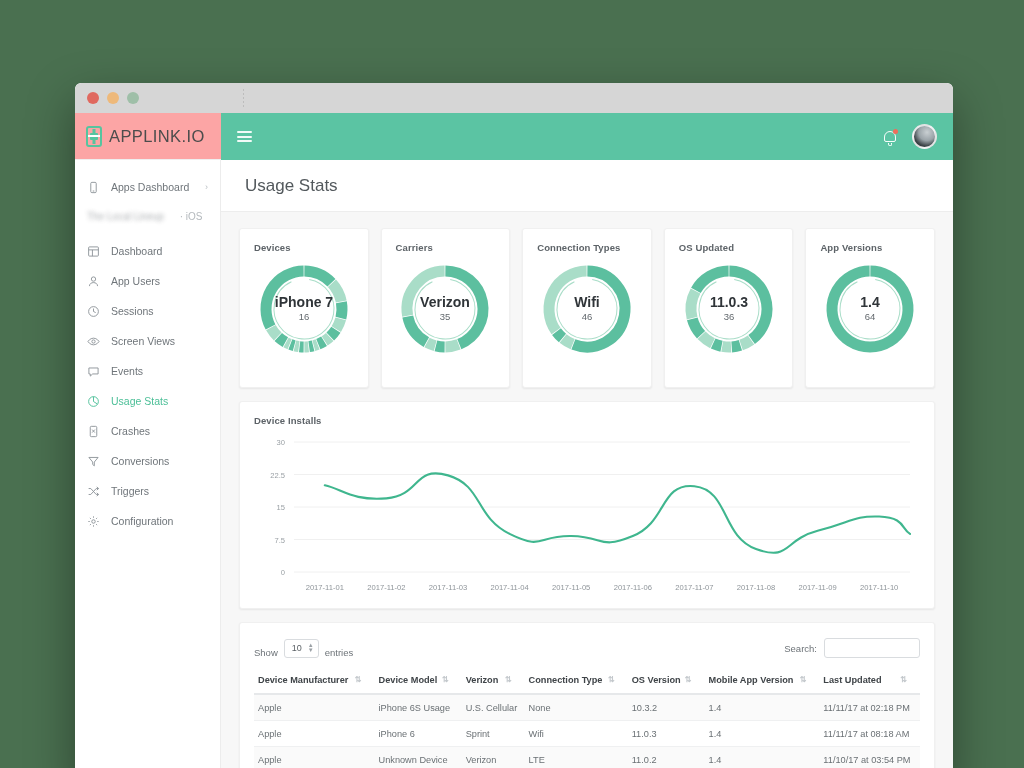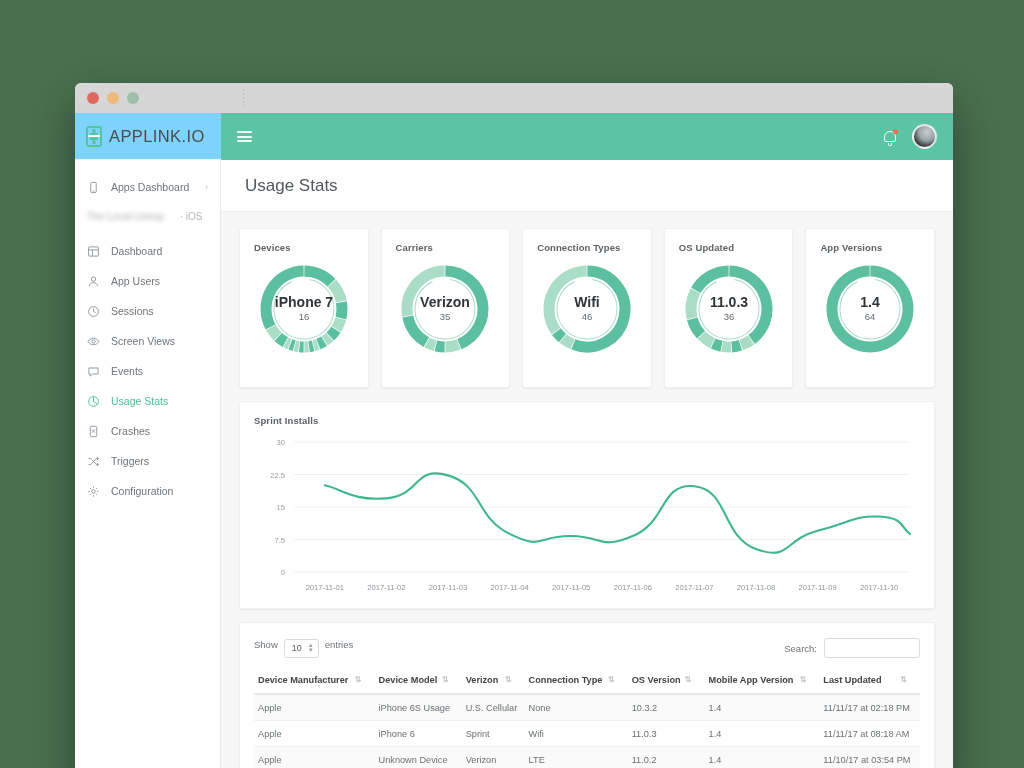--- a/index.html
+++ b/index.html
@@ -31,21 +31,21 @@
   .dot.amber { background: #eeb97a; }
   .dot.grn { background: #9fbfa8; }
   .tb-sep { position: absolute; left: 168px; top: 6px; width: 1px; height: 18px;
             background: repeating-linear-gradient(#bdbdbd 0 2px, transparent 2px 4px); }
 
   .chrome-body { position: relative; height: 670px; background: #fff; }
 
   
   .logobar {
     position: absolute; left: 0; top: 0; width: 146px; height: 47px;
-    background: #7dd3fc; display: flex; align-items: center; gap: 7px; padding-left: 11px;
+    background: #fca5a5; display: flex; align-items: center; gap: 7px; padding-left: 11px;
     border-bottom: 1px solid #efefef;
   }
   .logo-mark { width: 16px; height: 21px; position: relative; flex: none; }
   .logo-mark .frame {
     position: absolute; inset: 0; border: 2px solid #57c49f; border-radius: 3px;
   }
   .logo-mark .bar {
     position: absolute; left: 50%; top: 3px; transform: translateX(-50%);
     width: 3px; height: 15px; background: #57c49f;
   }
@@ -135,21 +135,21 @@
 
   
   .line-card { margin-top: 13px; height: 208px; padding: 13px 0 0 0; }
   .line-wrap { padding: 6px 10px 0 6px; }
   .tick { font-size: 7.6px; fill: #9aa0a5; }
   .xtick { font-size: 7.6px; fill: #8f959a; }
 
   
   .table-card { margin-top: 13px; padding: 12px 14px 0 14px; min-height: 150px; }
   .table-tools { display: flex; align-items: center; height: 26px; }
-  .show-entries { font-size: 9.5px; color: #6d7378; display: flex; align-items: flex-start; gap: 6px; }
+  .show-entries { font-size: 9.5px; color: #6d7378; display: flex; align-items: flex-end; gap: 6px; }
   .mini-select {
     border: 1px solid #d9dcdf; border-radius: 3px; height: 19px; padding: 0 4px 0 7px;
     display: flex; align-items: center; gap: 6px; font-size: 9px; color: #5b6166; background: #fff;
   }
   .spin { display: flex; flex-direction: column; line-height: 5px; color: #9aa0a5; font-size: 6px; }
   .search-box { margin-left: auto; display: flex; align-items: center; gap: 7px; }
   .search-box label { font-size: 9.5px; color: #6d7378; }
   .search-box input {
     width: 96px; height: 20px; border: 1px solid #d9dcdf; border-radius: 3px;
     font-size: 9px; padding: 0 5px; color: #55595d; outline: none; background:#fff;
@@ -294,20 +294,28 @@
           <span class="ico">
             <svg viewBox="0 0 24 24" fill="none" stroke="#8d9399" stroke-width="1.7">
               <rect x="6" y="2.5" width="12" height="19" rx="2"></rect>
                 <line x1="9.5" y1="8.5" x2="14.5" y2="14"></line>
                 <line x1="14.5" y1="8.5" x2="9.5" y2="14"></line>
             </svg>
           </span>
           <span>Crashes</span>
         </div>
 
+        <div class="nav-item">
+          <span class="ico">
+            <svg viewBox="0 0 24 24" fill="none" stroke="#8d9399" stroke-width="1.7">
+              <polygon points="3.5,4.5 20.5,4.5 13.5,13 13.5,20 10.5,17.5 10.5,13"></polygon>
+            </svg>
+          </span>
+          <span>Conversions</span>
+        </div>
 
         <div class="nav-item">
           <span class="ico">
             <svg viewBox="0 0 24 24" fill="none" stroke="#8d9399" stroke-width="1.7">
               <path d="M3 6.5h4l10 11h4"></path>
                 <path d="M3 17.5h4l10-11h4"></path>
                 <polyline points="18,3.5 21.5,6.5 18,9.5"></polyline>
                 <polyline points="18,14.5 21.5,17.5 18,20.5"></polyline>
             </svg>
           </span>
@@ -431,21 +439,21 @@
                       <circle cx="52" cy="52" r="30" fill="none" stroke="#a9ddc8" stroke-width="1" stroke-dasharray="170 30" transform="rotate(-80 52 52)"></circle>
                     </g>
                   <text class="donut-label" x="52" y="50" text-anchor="middle">1.4</text>
                   <text class="donut-value" x="52" y="63" text-anchor="middle">64</text>
                 </svg>
               </div>
             </div>
           </div>
 
           <div class="card line-card">
-            <div class="card-title">Sprint Installs</div>
+            <div class="card-title">Device Installs</div>
             <div class="line-wrap">
               <svg id="lineSvg" width="676" height="168" viewBox="0 0 676 168">
                   <line x1="48" x2="664" y1="140" y2="140" stroke="#f0f0f0" stroke-width="1"></line>
                   <text x="39" y="143" text-anchor="end" class="tick">0</text>
                   <line x1="48" x2="664" y1="107.5" y2="107.5" stroke="#f0f0f0" stroke-width="1"></line>
                   <text x="39" y="110.5" text-anchor="end" class="tick">7.5</text>
                   <line x1="48" x2="664" y1="75" y2="75" stroke="#f0f0f0" stroke-width="1"></line>
                   <text x="39" y="78" text-anchor="end" class="tick">15</text>
                   <line x1="48" x2="664" y1="42.5" y2="42.5" stroke="#f0f0f0" stroke-width="1"></line>
                   <text x="39" y="45.5" text-anchor="end" class="tick">22.5</text>

